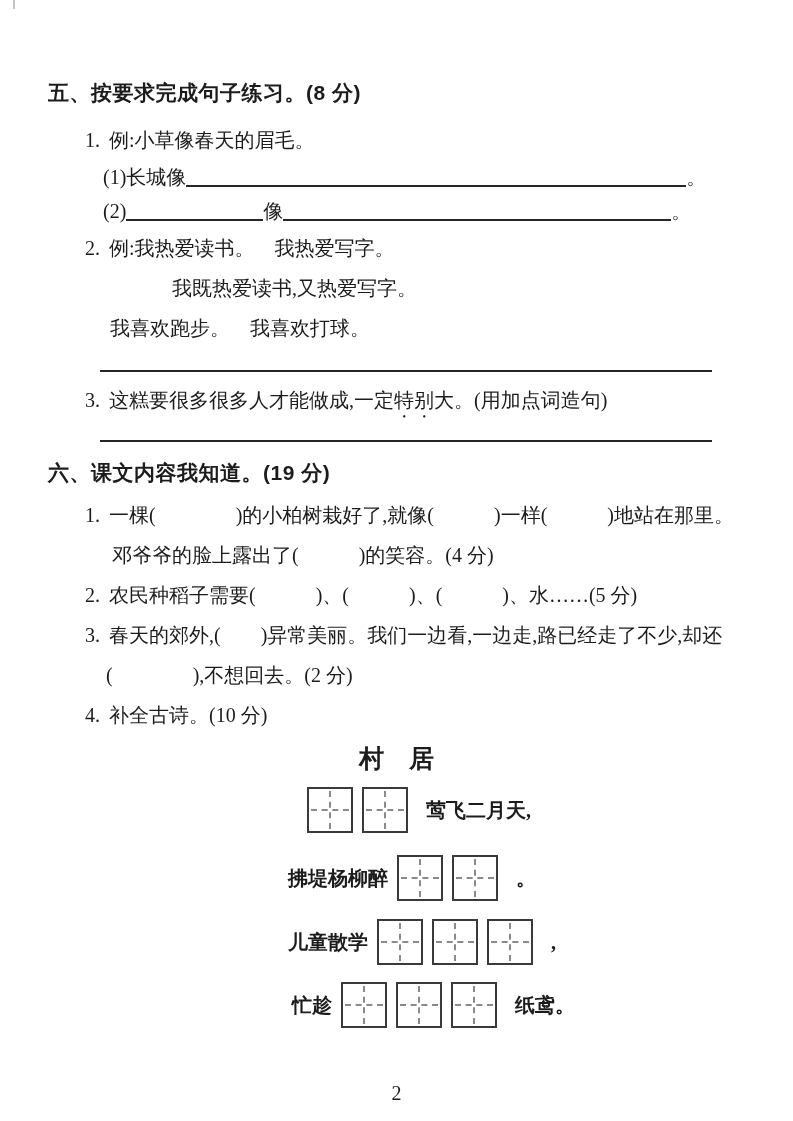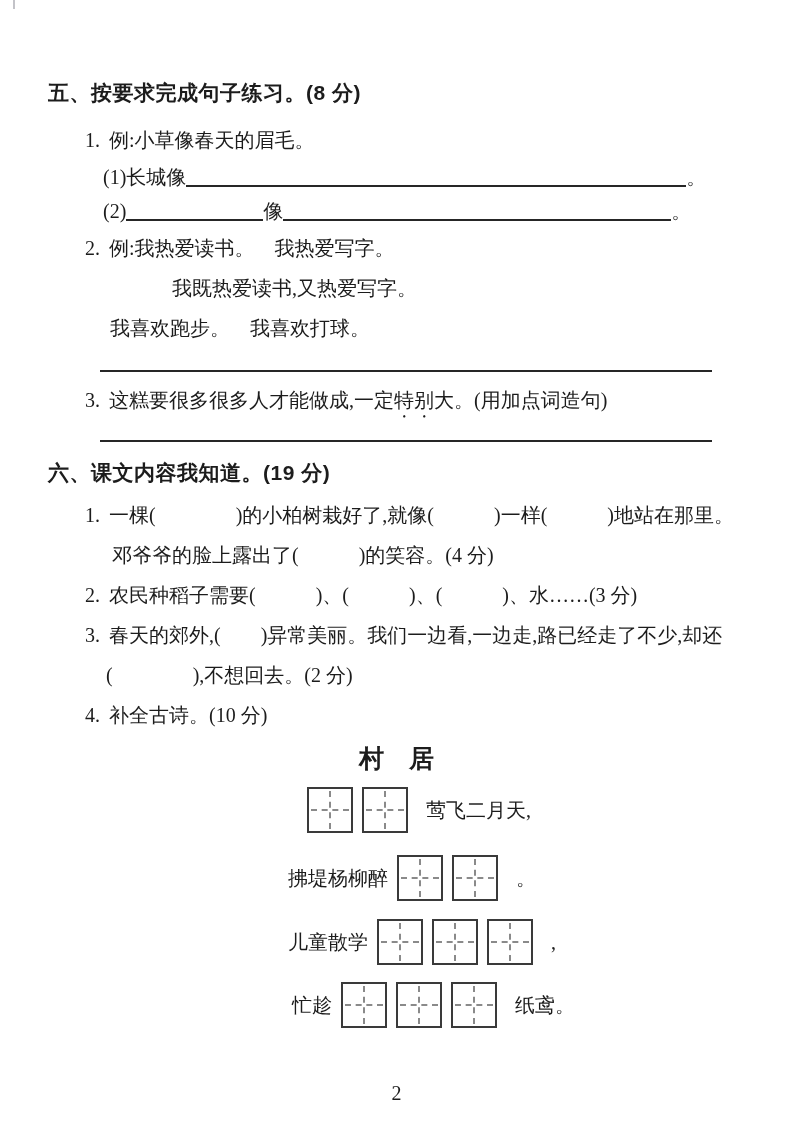--- a/index.html
+++ b/index.html
@@ -43,21 +43,21 @@
     text-align:center;
     font-family:"Liberation Sans","DejaVu Sans",sans-serif;
     font-weight:700;
     font-size:25px;
   }
   .poemline {
     position:absolute;
     display:flex;
     align-items:center;
   }
-  .poemline .txt { line-height:1; }
+  .poemline .txt { line-height:1;font-weight:bold; }
   .poemline .txt.pre { margin-right:9px; }
   .poemline .txt.post { margin-left:9px; }
   .tianzige {
     width:46px; height:46px;
     border:2px solid #3a3a3a;
     box-sizing:border-box;
     position:relative;
     background:#fff;
     margin-right:9px;
     flex:0 0 auto;
@@ -135,21 +135,21 @@
 
   <div class="line" style="top:503px; left:85px;">
     <span class="num">1.</span><span>一棵(　　　　)的小柏树栽好了,就像(　　　)一样(　　　)地站在那里。</span>
   </div>
 
   <div class="line" style="top:543px; left:112px;">
     <span>邓爷爷的脸上露出了(　　　)的笑容。(4 分)</span>
   </div>
 
   <div class="line" style="top:583px; left:85px;">
-    <span class="num">2.</span><span>农民种稻子需要(　　　)、(　　　)、(　　　)、水……(3 分)</span>
+    <span class="num">2.</span><span>农民种稻子需要(　　　)、(　　　)、(　　　)、水……(5 分)</span>
   </div>
 
   <div class="line" style="top:623px; left:85px;">
     <span class="num">3.</span><span>春天的郊外,(　　)异常美丽。我们一边看,一边走,路已经走了不少,却还</span>
   </div>
 
   <div class="line" style="top:663px; left:106px;text-align:center;">
     <span>(　　　　),不想回去。(2 分)</span>
   </div>
 

